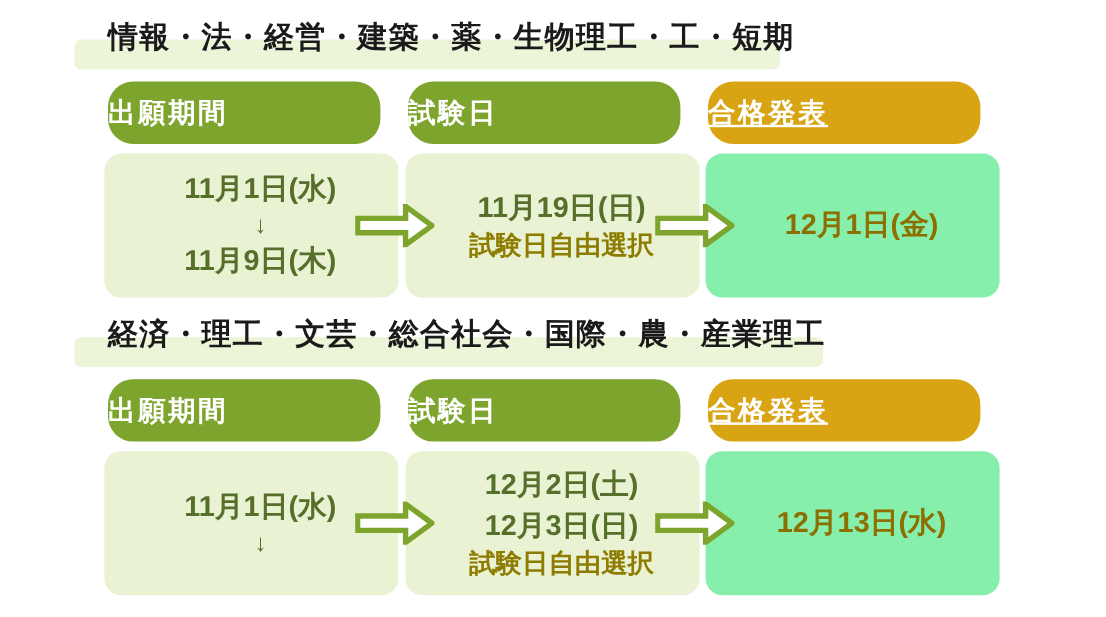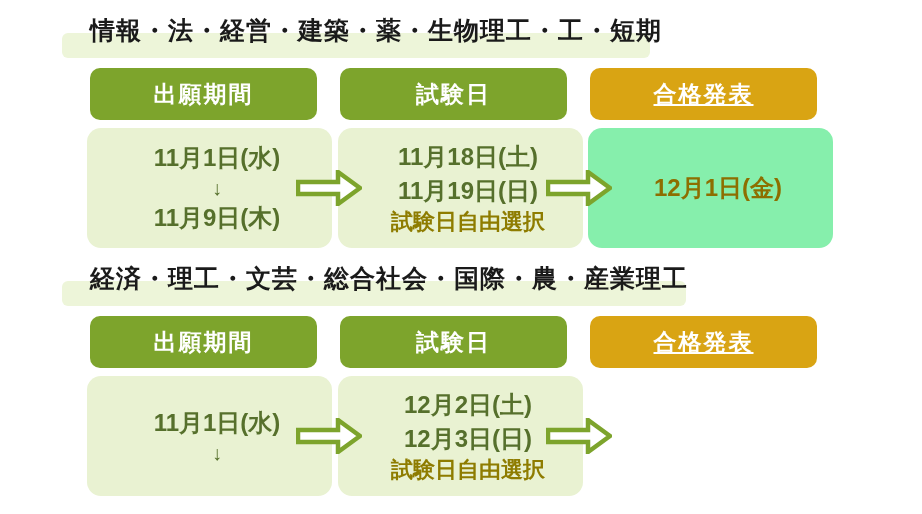--- a/index.html
+++ b/index.html
@@ -16,22 +16,22 @@
     background:#edf5d9;border-radius:6px;z-index:1;
   }
   .s1 .title-highlight{width:588px;}
   .s2 .title-highlight{width:624px;}
   .section-title{
     position:absolute;left:90px;top:14px;z-index:2;
     font-size:25px;font-weight:bold;color:#1a1a1a;letter-spacing:1px;white-space:nowrap;
   }
 
   .hdr{
-    position:absolute;top:68px;height:52px;width:227px;border-radius:10px;
-    display:flex;align-items:center;justify-content:center;
+    position:absolute;top:68px;height:52px;width:227px;border-radius:21px;
+    display:flex;align-items:center;justify-content:flex-start;
     color:#ffffff;font-size:23px;font-weight:bold;letter-spacing:2px;z-index:2;
   }
   .hdr.green{background:#7da42c;}
   .hdr.gold{background:#d9a413;text-decoration:underline;}
   .c0{left:90px;} .c1{left:340px;} .c2{left:590px;}
 
   .body-box{
     position:absolute;top:128px;height:120px;width:230px;border-radius:14px;
     display:flex;flex-direction:column;align-items:center;justify-content:center;
     z-index:2;
@@ -69,21 +69,20 @@
     <div class="hdr gold c2">
       <span>合格発表</span>
     </div>
 
     <div class="body-box lightgreen b0">
       <div class="date-line">11月1日(水)</div>
       <div class="down-arrow">↓</div>
       <div class="date-line">11月9日(木)</div>
     </div>
     <div class="body-box lightgreen b1">
-      <div class="date-line">11月18日(土)</div>
       <div class="date-line">11月19日(日)</div>
       <div class="note-line">試験日自由選択</div>
     </div>
     <div class="body-box cream b2">
       <div class="date-line">12月1日(金)</div>
     </div>
 
     <svg class="flow-arrow a0" viewBox="0 0 66 36">
       <polygon points="2,12 42,12 42,2 64,18 42,34 42,24 2,24" fill="#ffffff" stroke="#7da42c" stroke-width="4.5"></polygon>
     </svg>
@@ -108,20 +107,23 @@
 
     <div class="body-box lightgreen b0">
       <div class="date-line">11月1日(水)</div>
       <div class="down-arrow">↓</div>
     </div>
     <div class="body-box lightgreen b1">
       <div class="date-line">12月2日(土)</div>
       <div class="date-line">12月3日(日)</div>
       <div class="note-line">試験日自由選択</div>
     </div>
+    <div class="body-box cream b2">
+      <div class="date-line">12月13日(水)</div>
+    </div>
 
     <svg class="flow-arrow a0" viewBox="0 0 66 36">
       <polygon points="2,12 42,12 42,2 64,18 42,34 42,24 2,24" fill="#ffffff" stroke="#7da42c" stroke-width="4.5"></polygon>
     </svg>
     <svg class="flow-arrow a1" viewBox="0 0 66 36">
       <polygon points="2,12 42,12 42,2 64,18 42,34 42,24 2,24" fill="#ffffff" stroke="#7da42c" stroke-width="4.5"></polygon>
     </svg>
   </div>
 
 </div>

